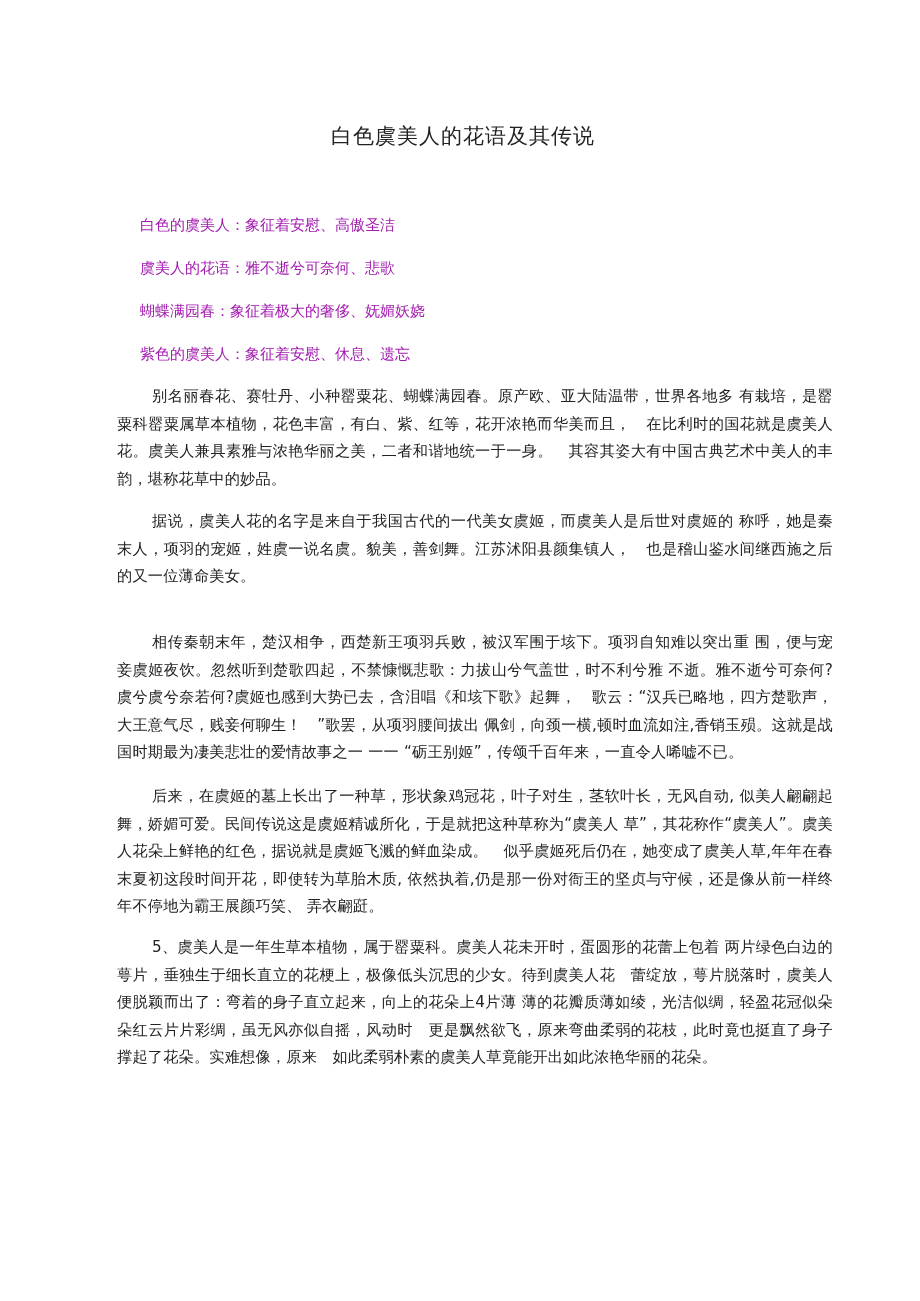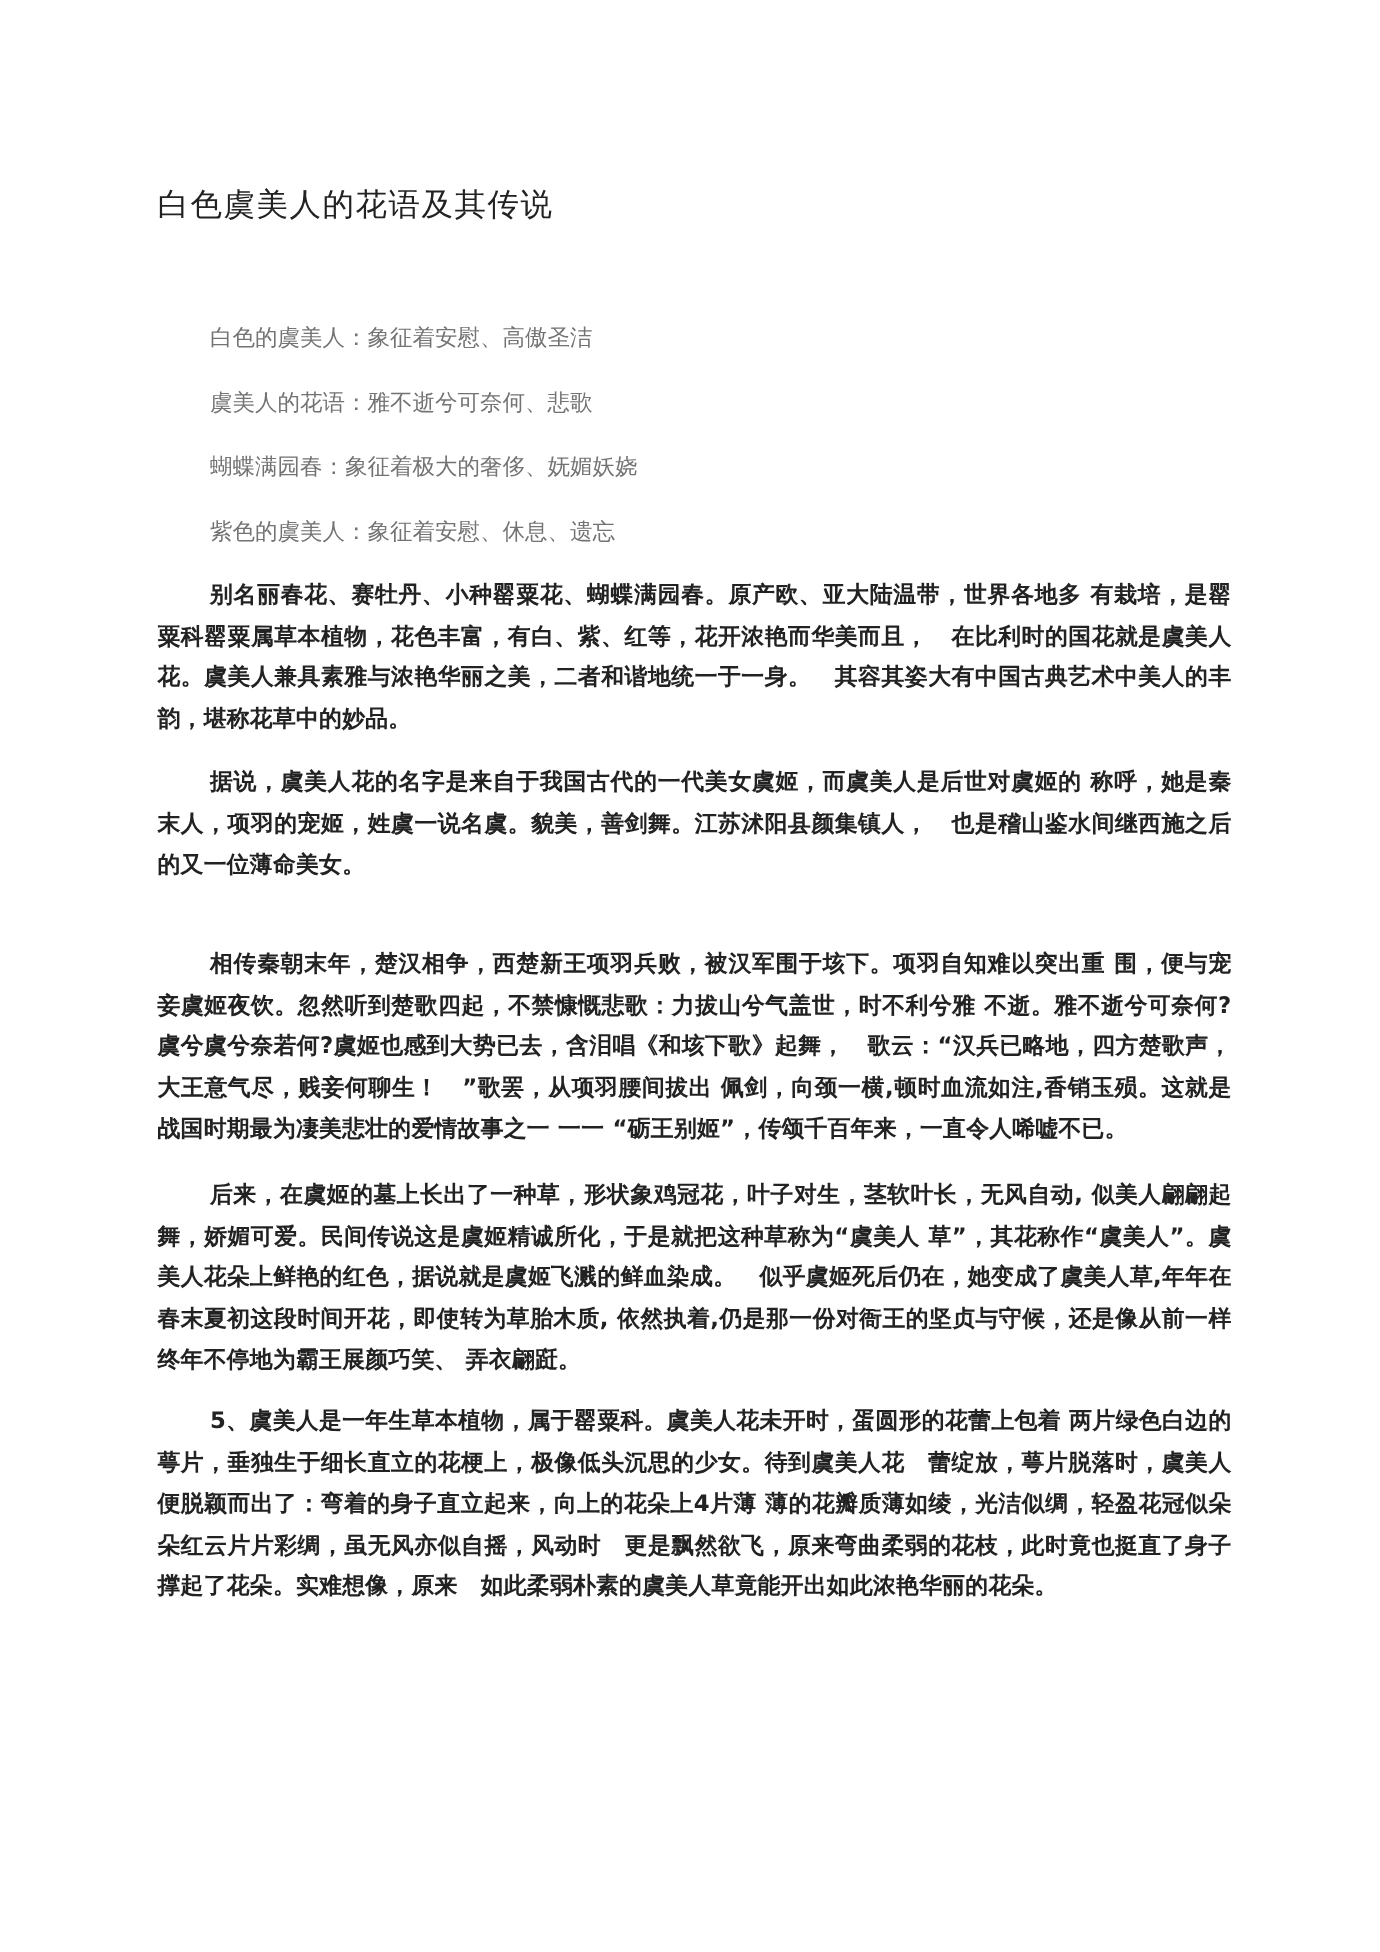--- a/index.html
+++ b/index.html
@@ -15,52 +15,51 @@
       position: absolute;
       left: 105px;
       top: 0;
       width: 716px;
     }
     .title {
       position: absolute;
       left: 0;
       top: 122px;
       width: 716px;
-      text-align: left;
+      text-align: center;
       font-size: 21px;
       letter-spacing: 1px;
       color: #222;
       font-weight: normal;
       margin: 0;
     }
     .meanings {
       position: absolute;
       left: 35px;
       top: 214px;
       margin: 0; padding: 0;
       list-style: none;
     }
     .meanings li {
       font-size: 15px;
       height: 43px;
       line-height: 22px;
-      color: #737373;
+      color: #a21caf;
     }
     .para {
       position: absolute;
-      left: 0;
+      left: 12px;
       width: 716px;
       margin: 0;
       font-size: 15.2px;
       line-height: 27.6px;
       text-indent: 35px;
       text-align: justify;
       color: #222;
       letter-spacing: 0.2px;
-      font-weight: bold;
     }
     #p1 { top: 383px; }
     #p2 { top: 508px; }
     #p3 { top: 605px; margin-top: 24px; }
     #p4 { top: 783px; }
     #p5 { top: 934px; }
   </style>
 </head>
 <body>
 

